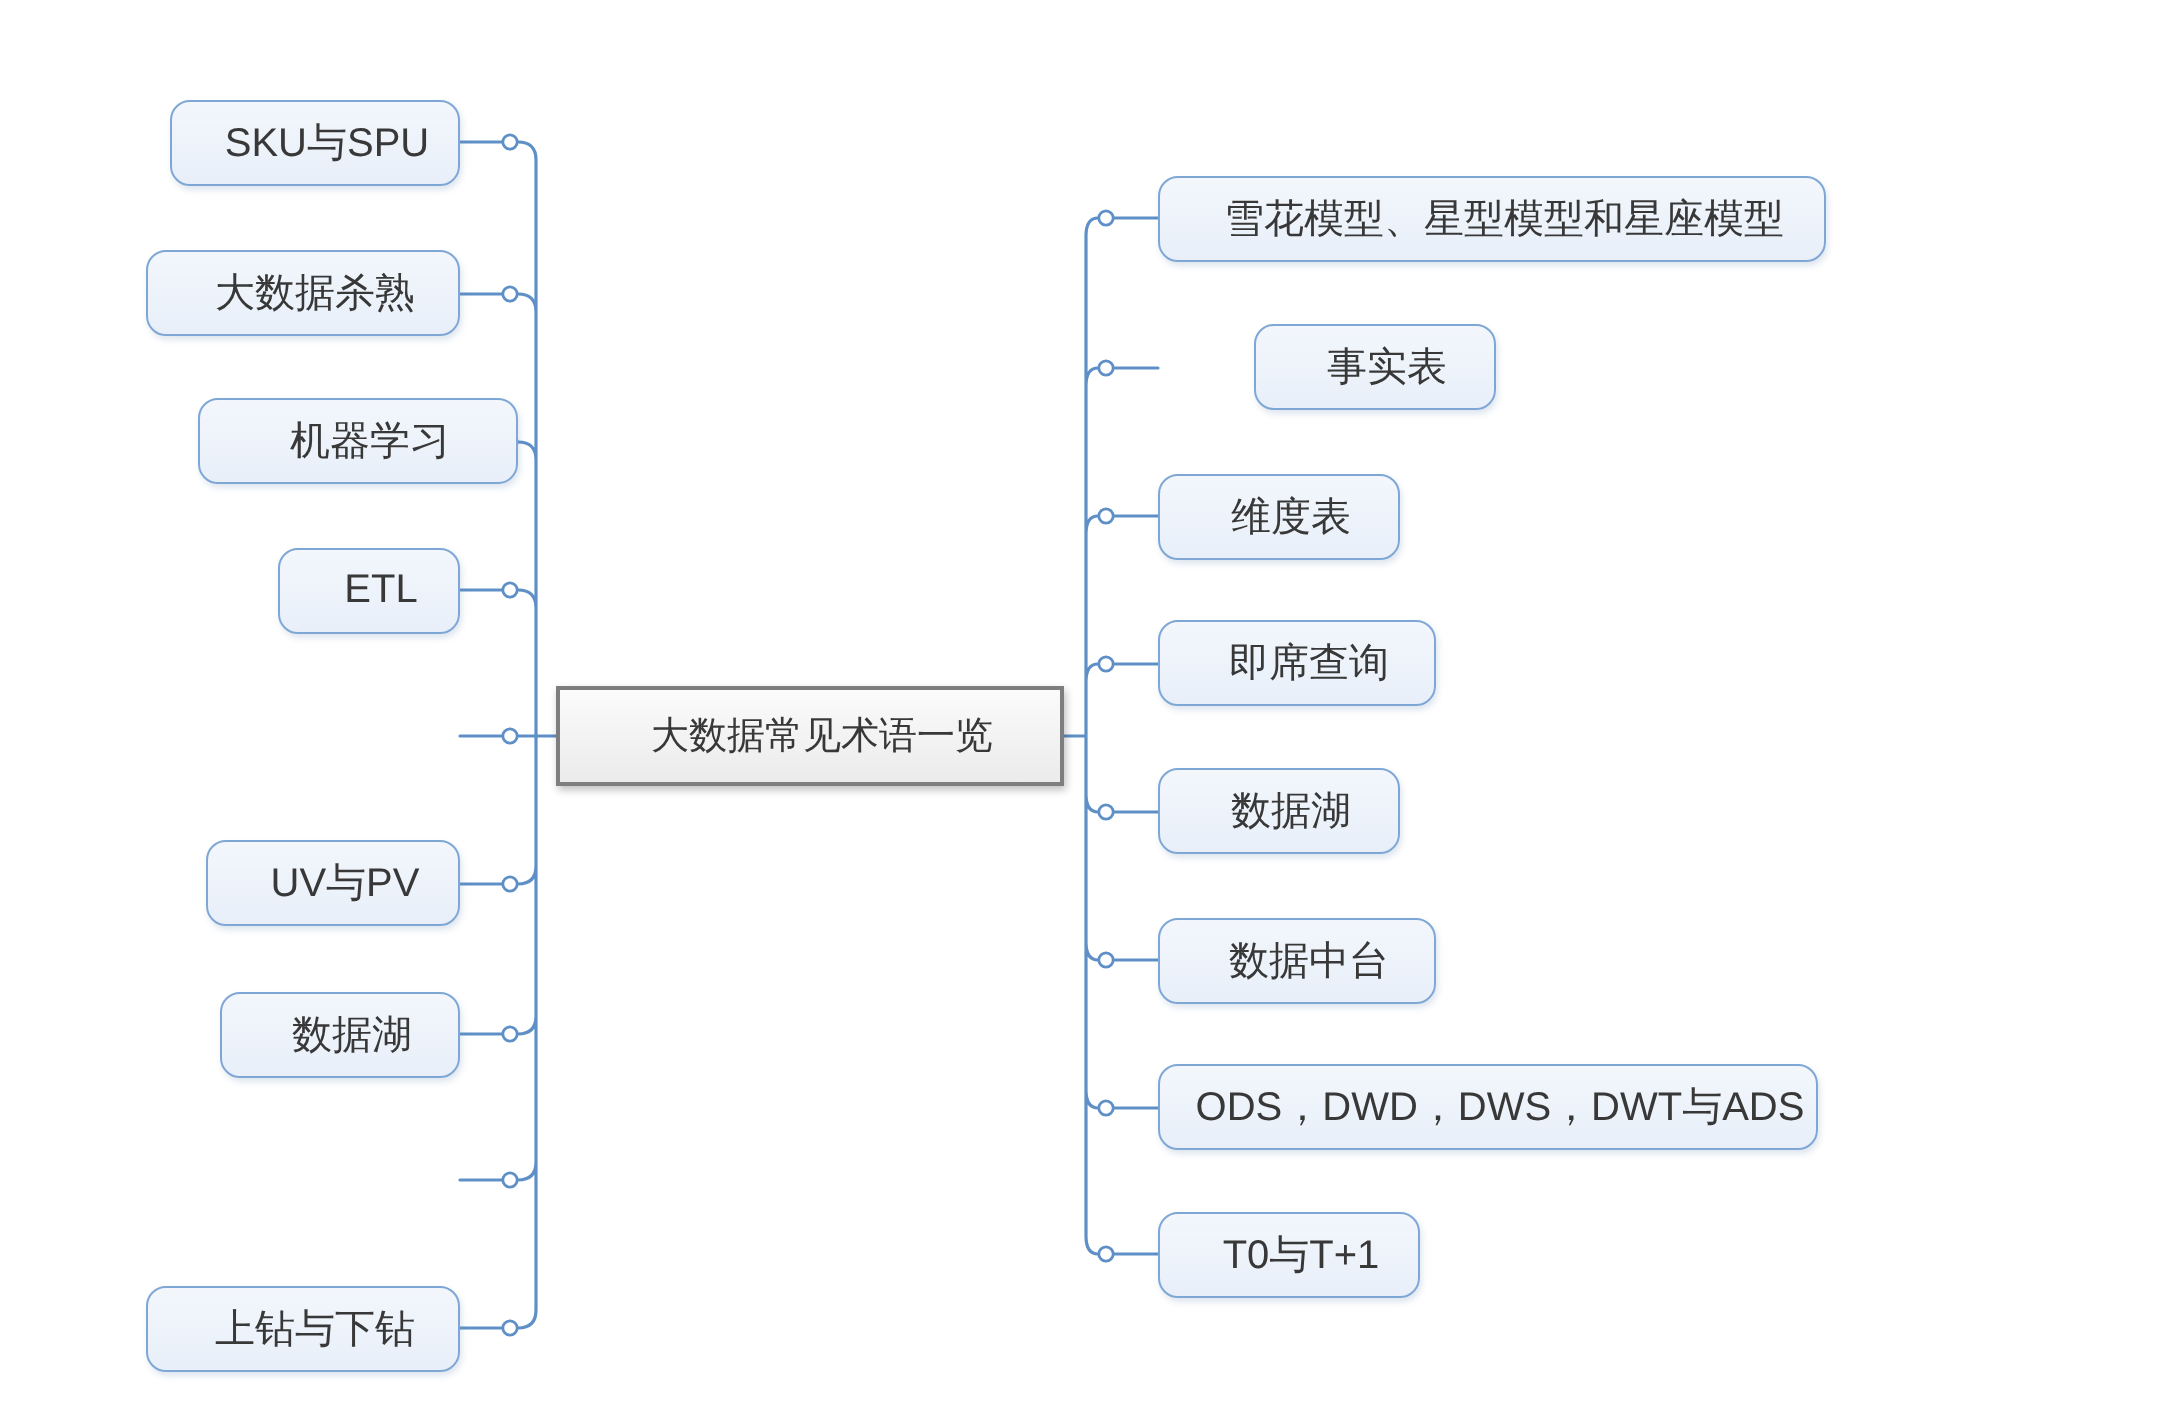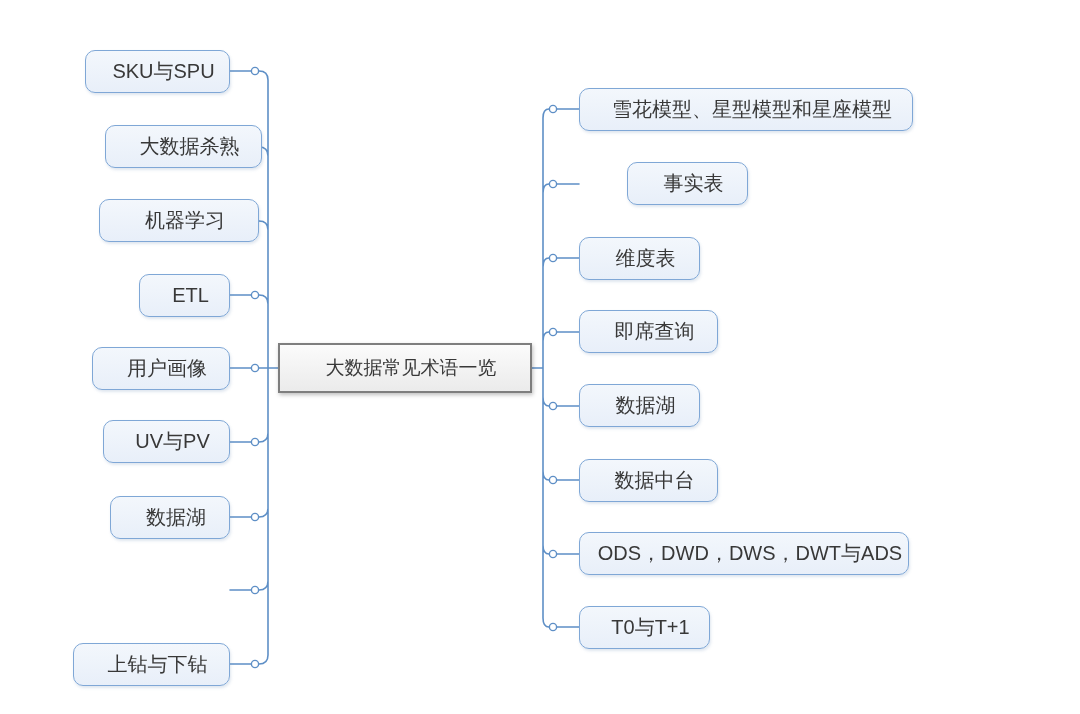--- a/index.html
+++ b/index.html
@@ -108,24 +108,23 @@
       <circle cx="553" cy="406" r="3.6"></circle>
       <circle cx="553" cy="480" r="3.6"></circle>
       <circle cx="553" cy="554" r="3.6"></circle>
       <circle cx="553" cy="627" r="3.6"></circle>
     </g>
   </svg>
 
   <div class="topic central" style="left:278px; top:343px; width:254px; height:50px;">大数据常见术语一览</div>
 
   <div class="topic" style="left:85px;  top:50px;  width:145px; height:43px;">SKU与SPU</div>
-  <div class="topic" style="left:73px;  top:125px; width:157px; height:43px;margin-left:32px;">大数据杀熟</div>
+  <div class="topic" style="left:73px;  top:125px; width:157px; height:43px;">大数据杀熟</div>
   <div class="topic" style="left:99px;  top:199px; width:160px; height:43px;">机器学习</div>
   <div class="topic" style="left:139px; top:274px; width:91px;  height:43px;">ETL</div>
-  <div class="topic" style="left:92px;  top:347px; width:138px; height:43px;">用户画像</div>
   <div class="topic" style="left:103px; top:420px; width:127px; height:43px;">UV与PV</div>
   <div class="topic" style="left:110px; top:496px; width:120px; height:43px;">数据湖</div>
   <div class="topic" style="left:73px;  top:643px; width:157px; height:43px;">上钻与下钻</div>
 
   <div class="topic" style="left:579px; top:88px;  width:334px; height:43px;">雪花模型、星型模型和星座模型</div>
   <div class="topic" style="left:579px; top:162px; width:121px; height:43px;margin-left:48px;">事实表</div>
   <div class="topic" style="left:579px; top:237px; width:121px; height:43px;">维度表</div>
   <div class="topic" style="left:579px; top:310px; width:139px; height:43px;text-align:center;">即席查询</div>
   <div class="topic" style="left:579px; top:384px; width:121px; height:43px;">数据湖</div>
   <div class="topic" style="left:579px; top:459px; width:139px; height:43px;">数据中台</div>

